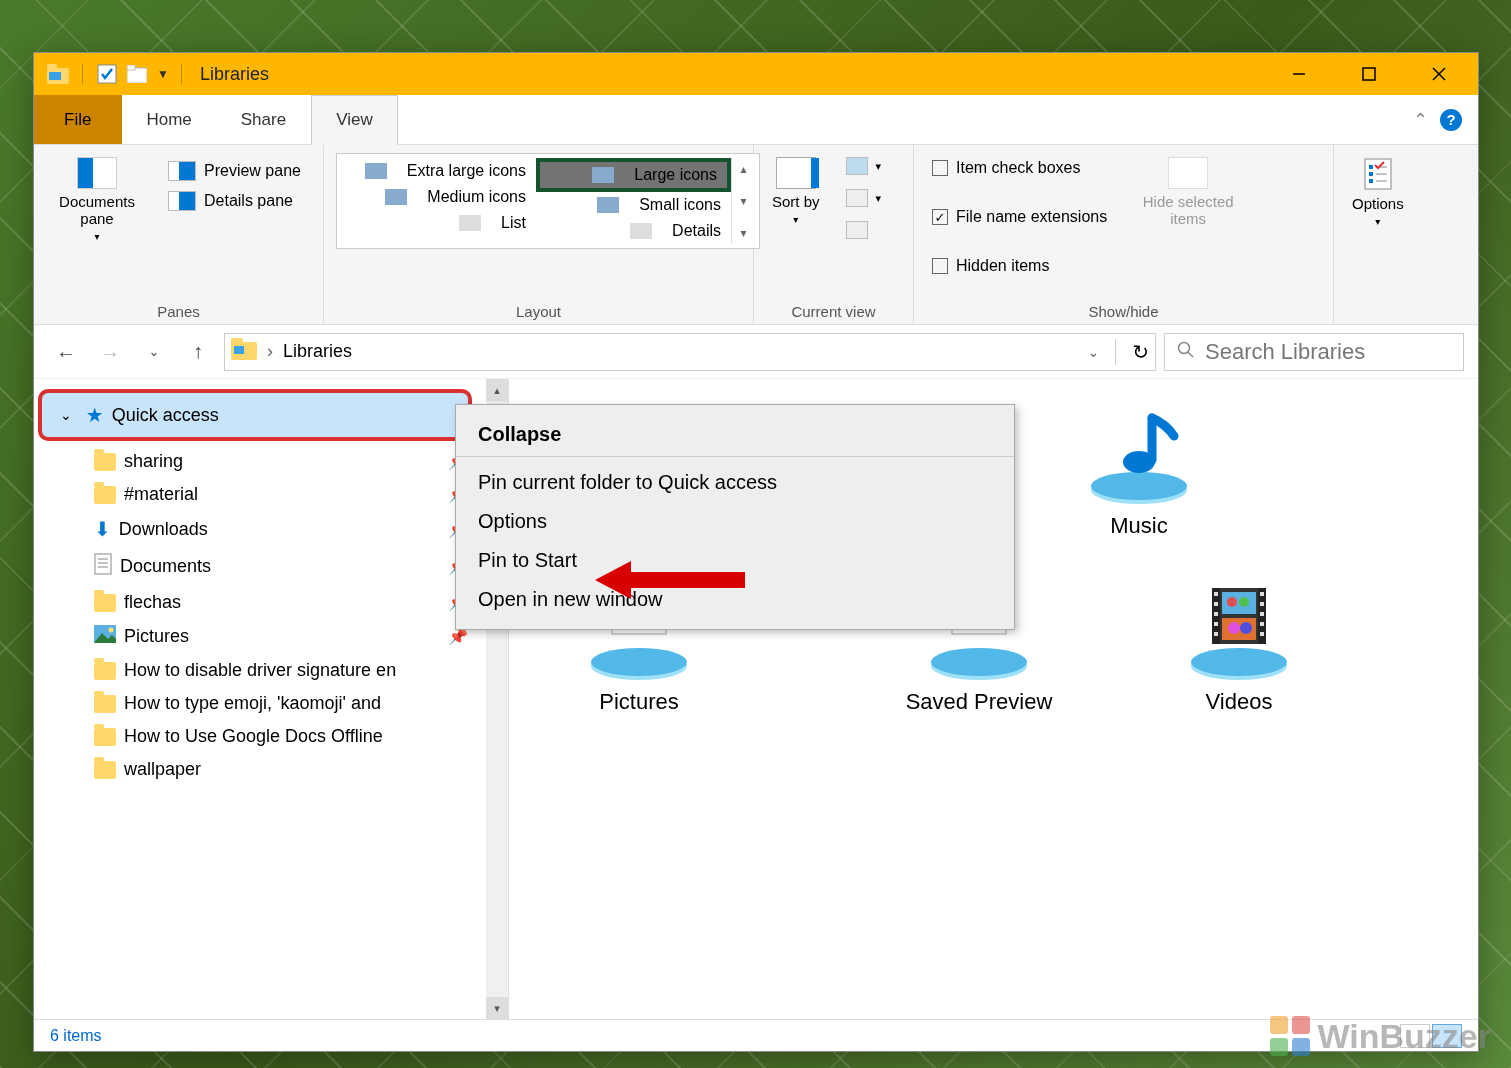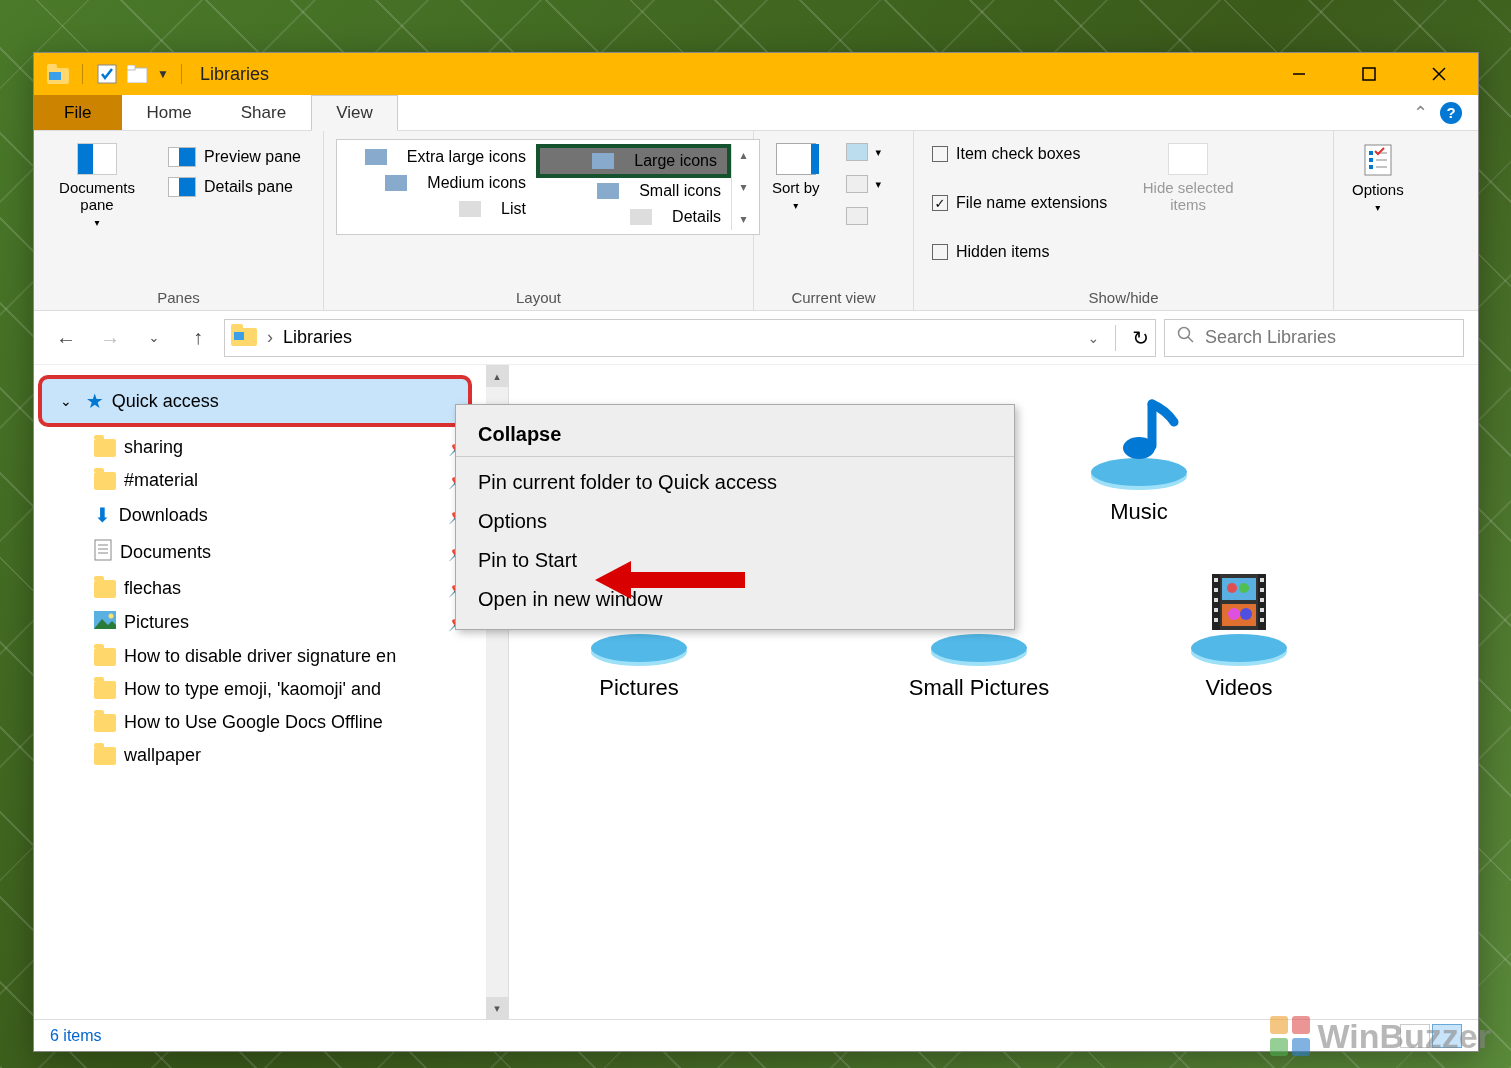--- a/index.html
+++ b/index.html
@@ -31,21 +31,21 @@
   align-items: center;
   padding: 0 4px;
 }
 .titlebar .qat { display: flex; align-items: center; gap: 6px; padding-left: 8px; }
 .titlebar .qat .icon-sm { width: 24px; height: 24px; display: flex; align-items: center; justify-content: center; }
 .titlebar .divider { width: 1px; height: 20px; background: rgba(0,0,0,0.25); margin: 0 6px; }
 .titlebar .title { margin-left: 12px; font-size: 18px; color: #222; }
 .titlebar .wincontrols { margin-left: auto; display: flex; }
 .titlebar .wincontrols .ctrl { width: 70px; height: 40px; display: flex; align-items: center; justify-content: center; font-size: 18px; }
 .tabs-row {
-  height: 36px;
+  height: 50px;
   background: #fff;
   border-bottom: 1px solid #ddd;
   display: flex;
   align-items: stretch;
 }
 .tab {
   padding: 0 24px;
   display: flex;
   align-items: center;
   font-size: 17px;
@@ -89,21 +89,21 @@
   align-items: center;
   padding: 0 14px;
   gap: 8px;
   border-bottom: 1px solid #eee;
 }
 .navbtn { width: 36px; height: 36px; display: flex; align-items: center; justify-content: center; color: #444; font-size: 20px; }
 .navbtn.disabled { color: #bbb; }
 .addrbox { flex: 1; height: 38px; border: 1px solid #ccc; display: flex; align-items: center; padding: 0 6px; gap: 10px; font-size: 18px; }
 .addrbox .crumb { display: flex; align-items: center; gap: 8px; }
 .addrbox .spacer { flex: 1; }
-.searchbox { width: 300px; height: 38px; border: 1px solid #ccc; display: flex; align-items: center; padding: 0 12px; gap: 10px; color: #777; font-size: 18px; }
+.searchbox { width: 300px; height: 38px; border: 1px solid #ccc; display: flex; align-items: center; padding: 0 12px; gap: 10px; color: #777; font-size: 22px; }
 
 .content { flex: 1; display: flex; overflow: hidden; position: relative; }
 .tree {
   width: 475px;
   border-right: 1px solid #ddd;
   overflow-y: auto;
   padding-top: 8px;
   position: relative;
 }
 .tree-scroll { position: absolute; right: 0; top: 0; width: 22px; height: 100%; background: #f0f0f0; }
@@ -503,21 +503,21 @@
         <div class="thumb">
           <svg width="110" height="110" viewBox="0 0 110 110">
               <ellipse cx="55" cy="92" rx="48" ry="14" fill="#9de0f8"></ellipse>
               <ellipse cx="55" cy="88" rx="48" ry="14" fill="#52b8e8"></ellipse>
               <rect x="28" y="18" width="54" height="42" fill="#fff" stroke="#aaa"></rect>
               <rect x="32" y="22" width="46" height="28" fill="#5ab0e0"></rect>
               <polygon points="32,50 48,34 60,44 68,36 78,46 78,50" fill="#2a7a3a"></polygon>
               <circle cx="68" cy="30" r="4" fill="#ffe070"></circle>
             </svg>
         </div>
-        <div class="name">Small Pictures</div>
+        <div class="name">Saved Preview</div>
       </div>
       <div class="fitem">
         <div class="thumb">
           <svg width="110" height="110" viewBox="0 0 110 110">
               <ellipse cx="55" cy="92" rx="48" ry="14" fill="#9de0f8"></ellipse>
               <ellipse cx="55" cy="88" rx="48" ry="14" fill="#52b8e8"></ellipse>
               <rect x="28" y="14" width="54" height="56" fill="#333"></rect>
               <rect x="28" y="14" width="8" height="56" fill="#222"></rect>
               <rect x="74" y="14" width="8" height="56" fill="#222"></rect>
               <rect x="38" y="18" width="34" height="22" fill="#5ab0e0"></rect>

